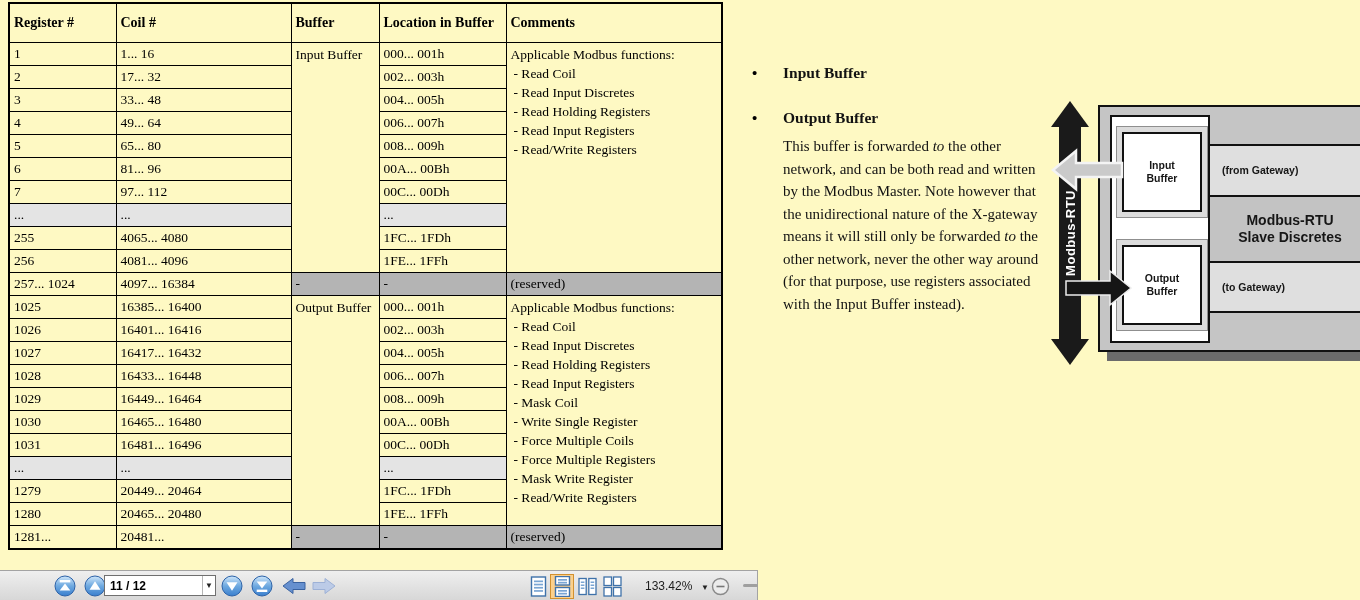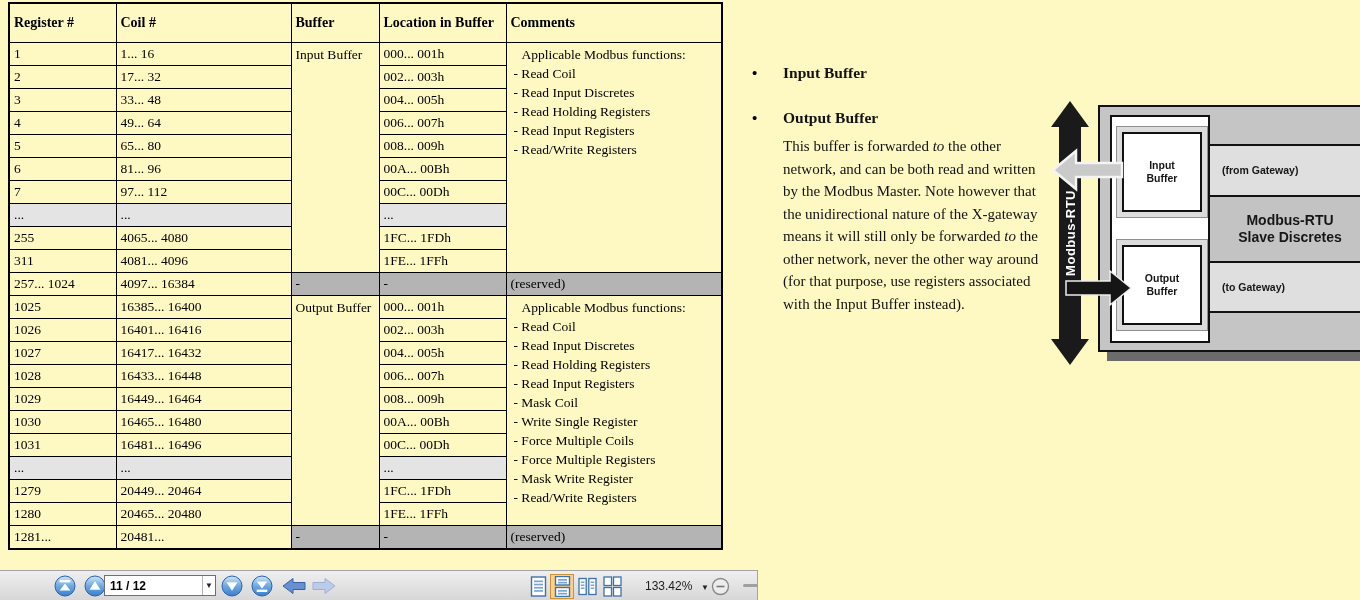--- a/index.html
+++ b/index.html
@@ -8,21 +8,21 @@
 
   
   table.regmap{position:absolute;left:8px;top:2px;border-collapse:collapse;table-layout:fixed;
                width:713px;border:2px solid #000;}
   .regmap th,.regmap td{border:1px solid #000;font-family:"Liberation Serif",serif;
                font-size:13.5px;padding:0 3px 0 4px;overflow:hidden;}
   .regmap thead th{font-size:14px;font-weight:bold;text-align:left;height:38px;vertical-align:middle;}
   .regmap tbody td{height:22px;white-space:nowrap;vertical-align:middle;}
   .regmap td.buffer-cell{vertical-align:top;white-space:normal;line-height:19px;padding-top:2px;}
   .regmap td.comments-cell{vertical-align:top;white-space:normal;padding:2px 4px;}
-  .comments-cell .c-title{line-height:19px;margin-left:11px;}
+  .comments-cell .c-title{line-height:19px;}
   .comments-cell .c-item{line-height:19px;padding-left:3px;}
   tr.dots-row td{background:#e4e4e4;}
   tr.reserved-row td.gray{background:#b4b4b4;}
 
   
   .notes{position:absolute;left:752px;top:62px;width:302px;}
   .note-item{display:flex;margin-bottom:17px;}
   .bullet{width:31px;font-size:15px;font-weight:bold;line-height:22px;}
   .note-content{width:268px;}
   .note-heading{font-weight:bold;font-size:15.5px;line-height:22px;margin-bottom:6px;color:#121212;}
@@ -156,21 +156,21 @@
           <td>...</td>
           <td>...</td>
           <td>...</td>
         </tr>
         <tr>
           <td>255</td>
           <td>4065... 4080</td>
           <td>1FC... 1FDh</td>
         </tr>
         <tr>
-          <td>311</td>
+          <td>256</td>
           <td>4081... 4096</td>
           <td>1FE... 1FFh</td>
         </tr>
         <tr class="reserved-row">
           <td>257... 1024</td>
           <td>4097... 16384</td>
           <td class="gray">-</td>
           <td class="gray">-</td>
           <td class="gray">(reserved)</td>
         </tr>

